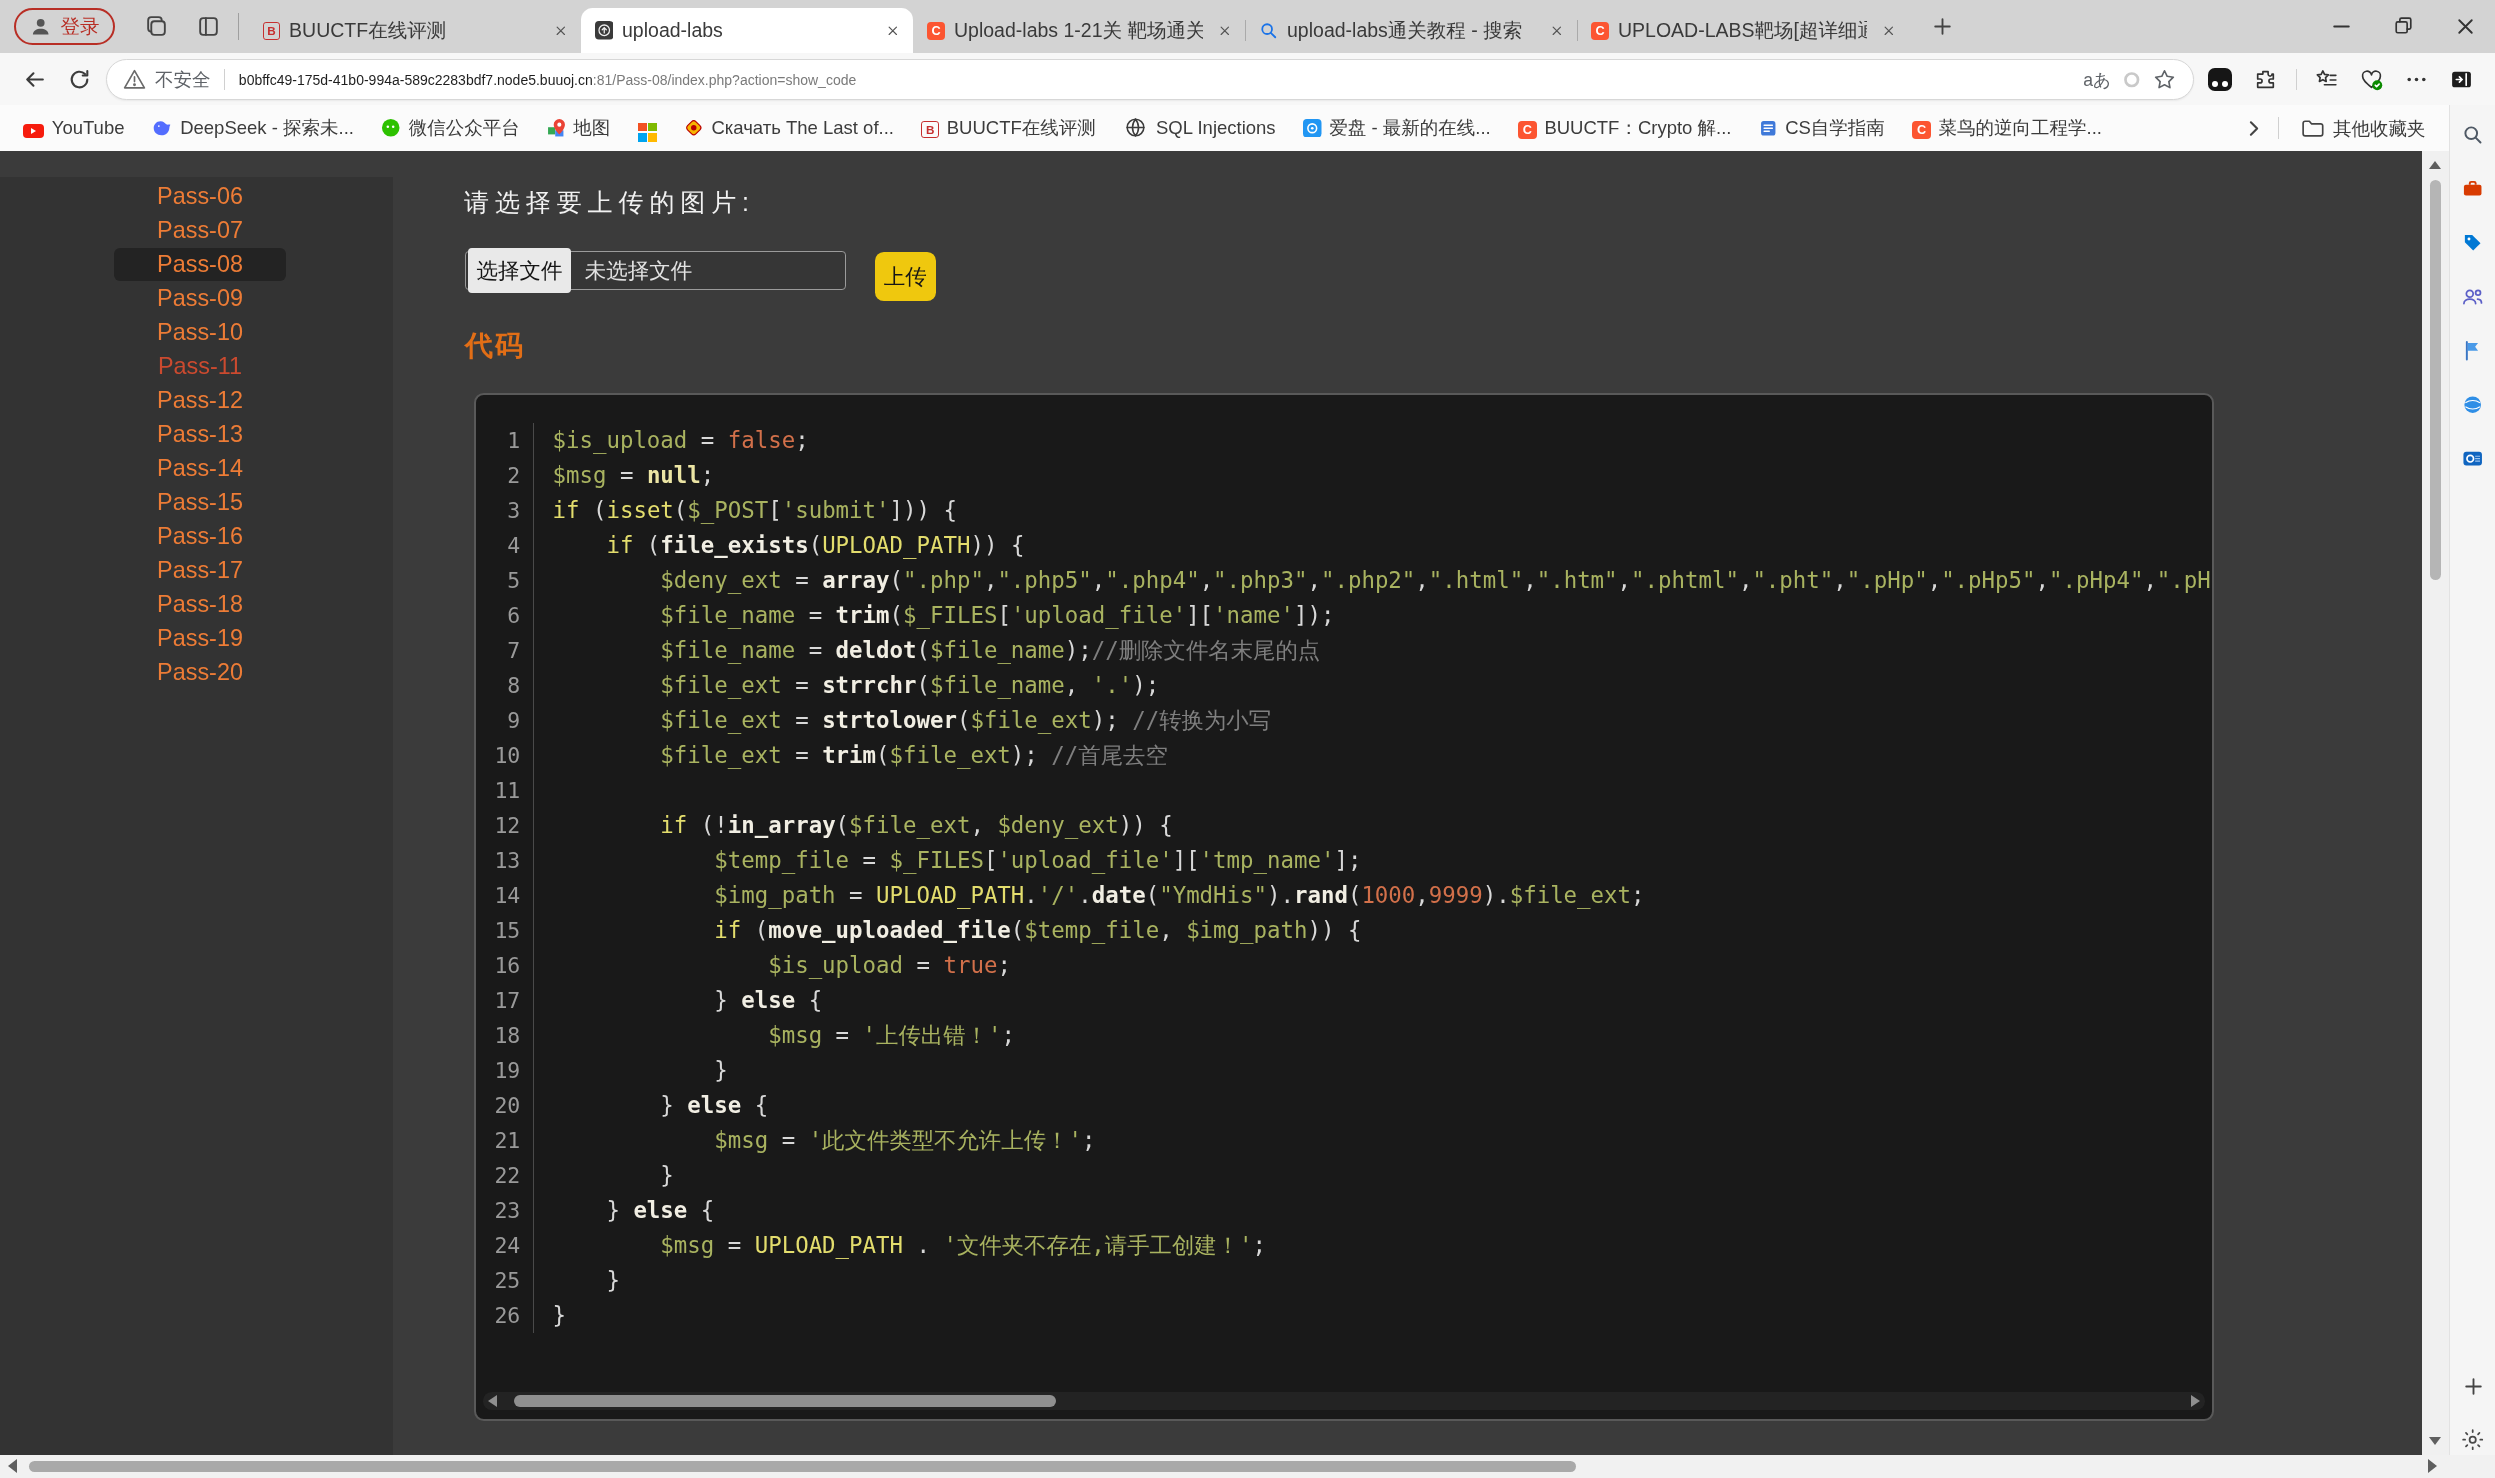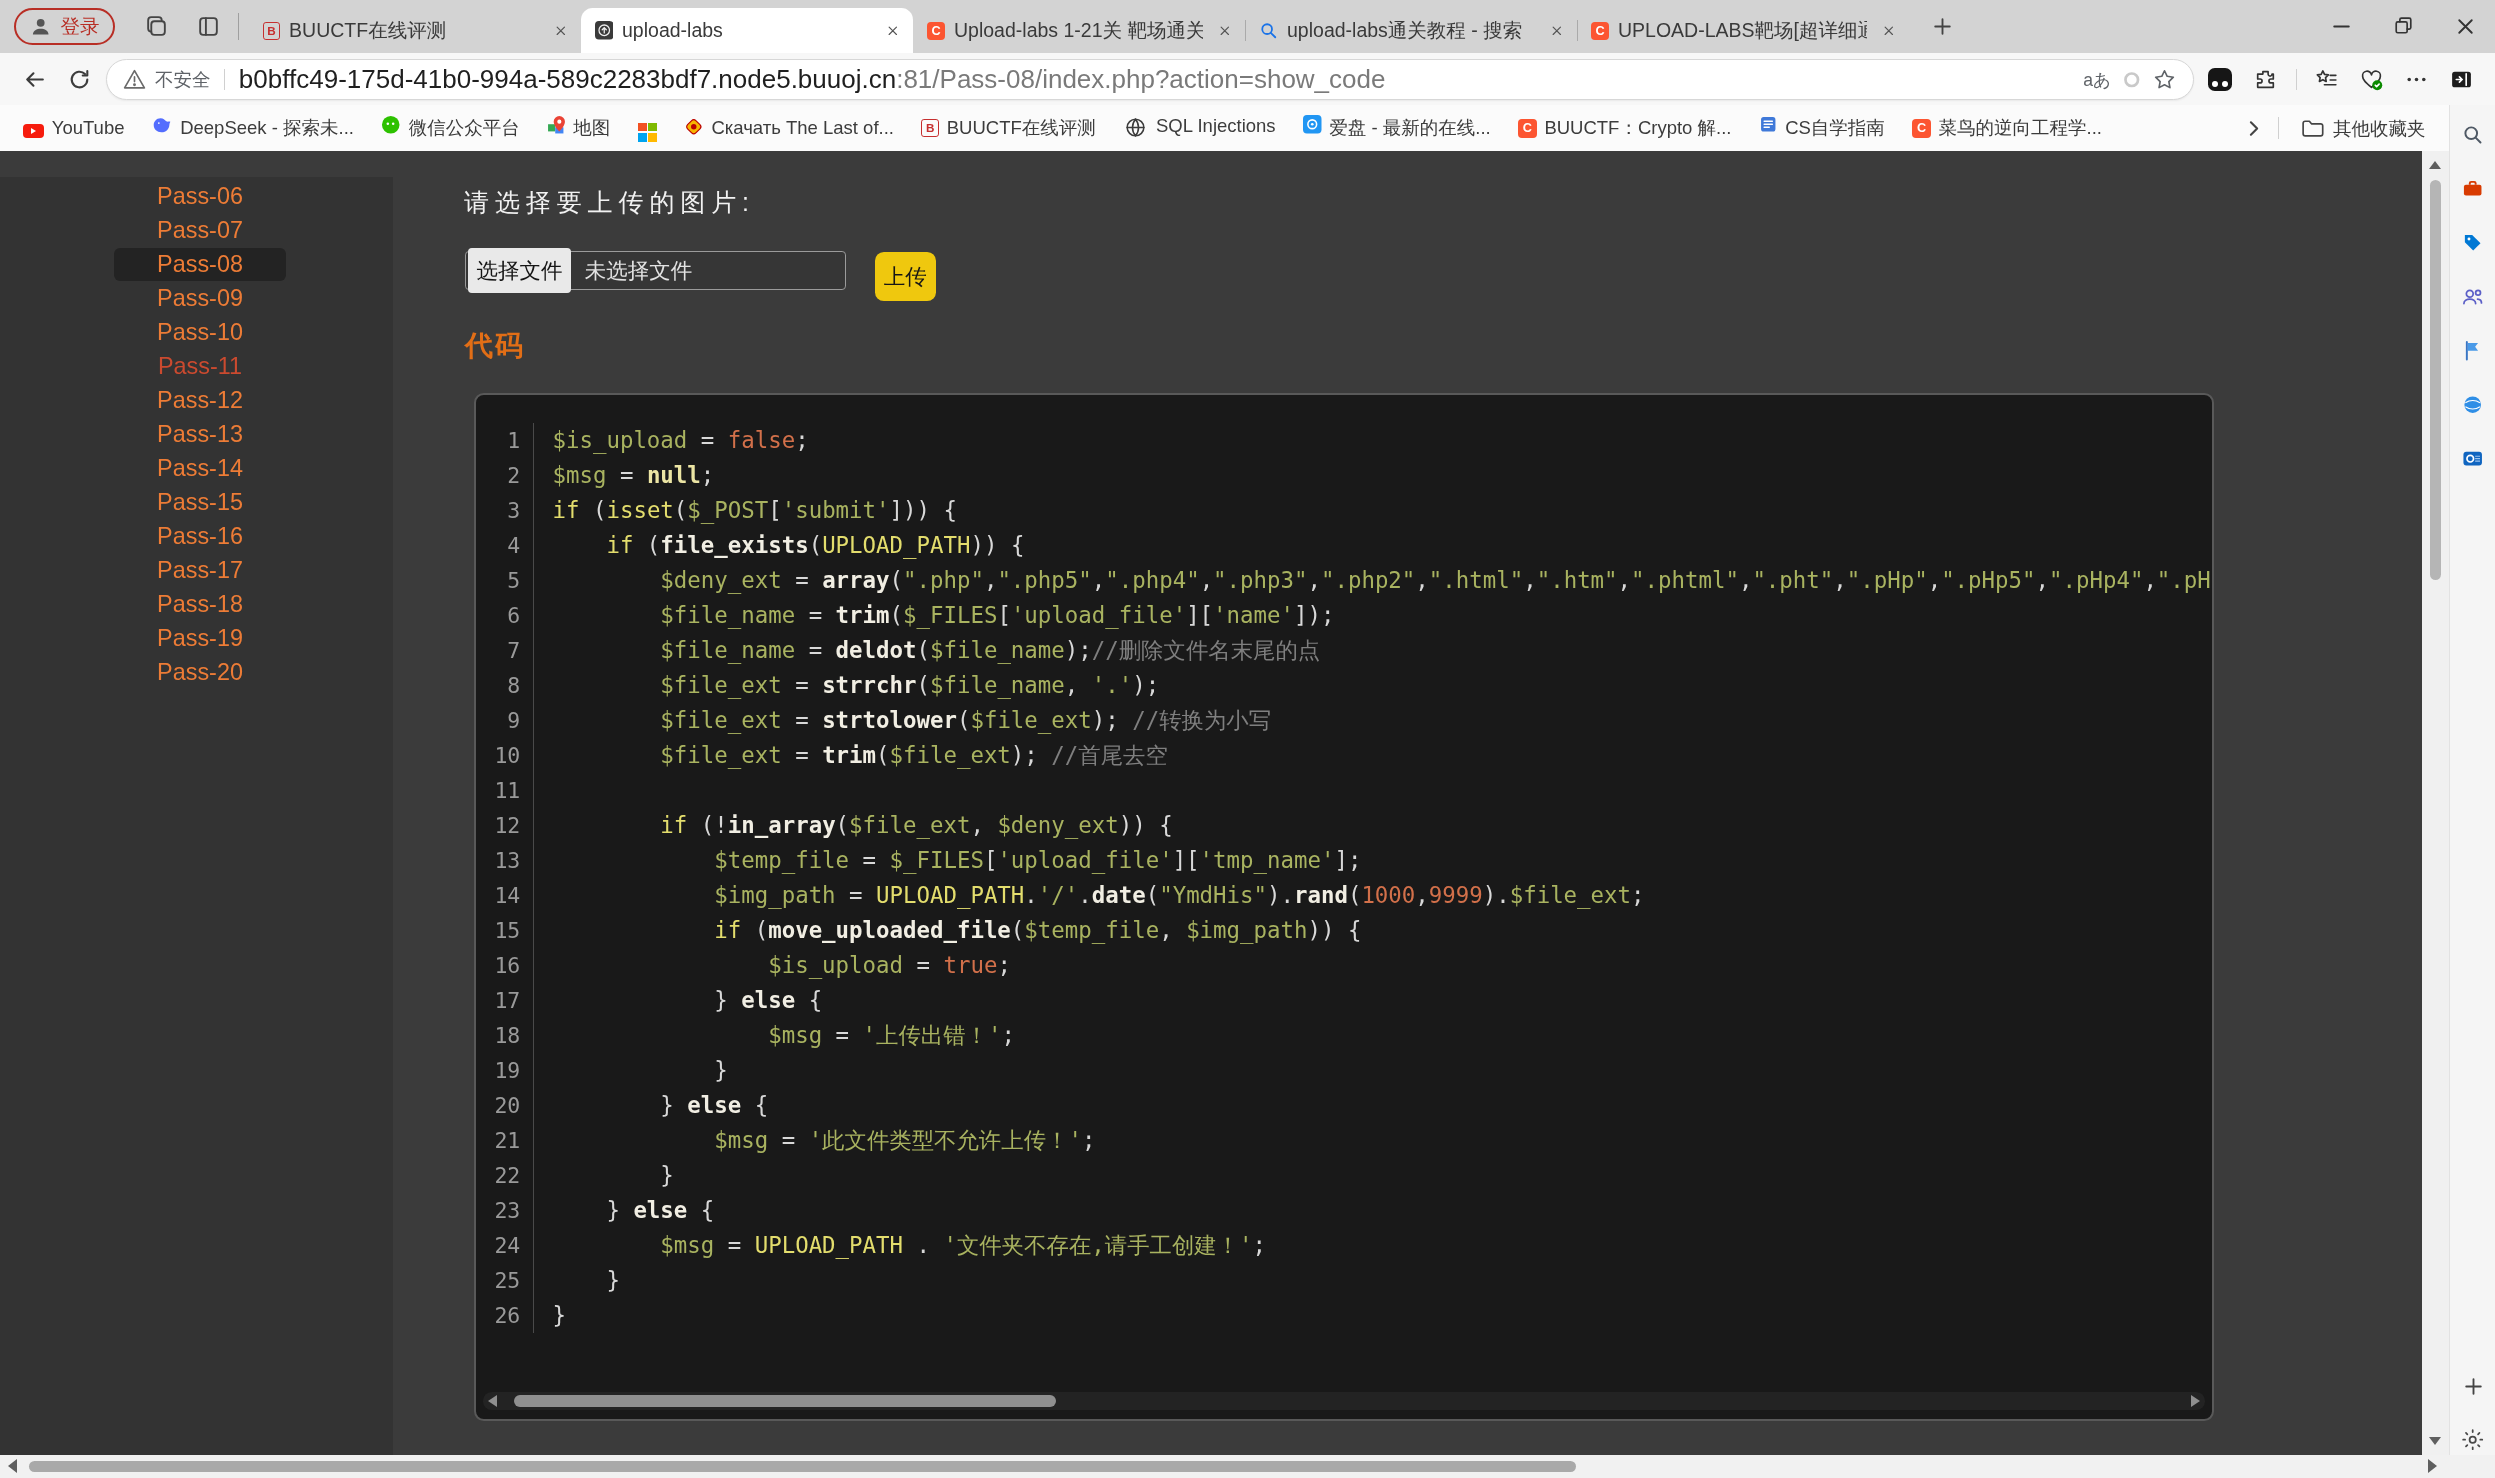--- a/index.html
+++ b/index.html
@@ -29,28 +29,28 @@
   .ic svg { display:block; }
 
   
   .toolbar { position:absolute; top:53px; left:0; right:0; height:53px; background:#f7f7f7;
              display:flex; align-items:center; padding:0 15.6px; gap:8px; }
   .tbic { width:37px; height:37px; display:flex; align-items:center; justify-content:center; border-radius:7.8px; }
   .omnibox { flex:1; height:41px; background:#fff; border:1px solid #d7d7d7; border-radius:20.5px;
              display:flex; align-items:center; padding:0 15.6px; gap:9.8px; box-shadow:0 1px 2px rgba(0,0,0,.06); }
   .sec { display:flex; align-items:center; gap:7.8px; color:#5f6368; font-size:18.5px; }
   .odiv { width:1px; height:21.5px; background:#d0d0d0; margin:0 3.9px; }
-  .url { font-size:26px; white-space:nowrap; overflow:hidden; flex:1; }
+  .url { font-size:14px; white-space:nowrap; overflow:hidden; flex:1; }
   .url .host { color:#1f1f1f; } .url .path { color:#7a7a7a; }
   .translate { color:#5f6368; font-size:17.6px; }
 
   
   .bookmarksbar { position:absolute; top:105px; left:0; right:47px; height:46px; background:#fbfbfb;
                   display:flex; align-items:center; padding:0 13.7px; gap:7.8px; }
-  .bm { display:flex; align-items:flex-start; gap:7.8px; padding:3.9px 9.8px; border-radius:5.9px;
+  .bm { display:flex; align-items:center; gap:7.8px; padding:3.9px 9.8px; border-radius:5.9px;
         font-size:18.5px; color:#3c3c3c; white-space:nowrap; }
   .bmspacer { flex:1; }
 
   
   .page-dark { position:absolute; top:151px; left:0; right:74px; bottom:23.4px; background:#3b3b3b; overflow:hidden; }
   .menu-col { position:absolute; left:0; top:0; width:393px; height:100%; background:#333333;margin-top:26px; }
   .menu-list { padding-top:2.9px; }
   .menu-item { width:172px; margin:0 0 1px 114px; height:33px; line-height:33px; text-align:center;
                color:#ed7c36; font-size:23.4px; border-radius:5.9px; cursor:pointer; }
   .menu-item.visited { color:#cb4a2f; }

